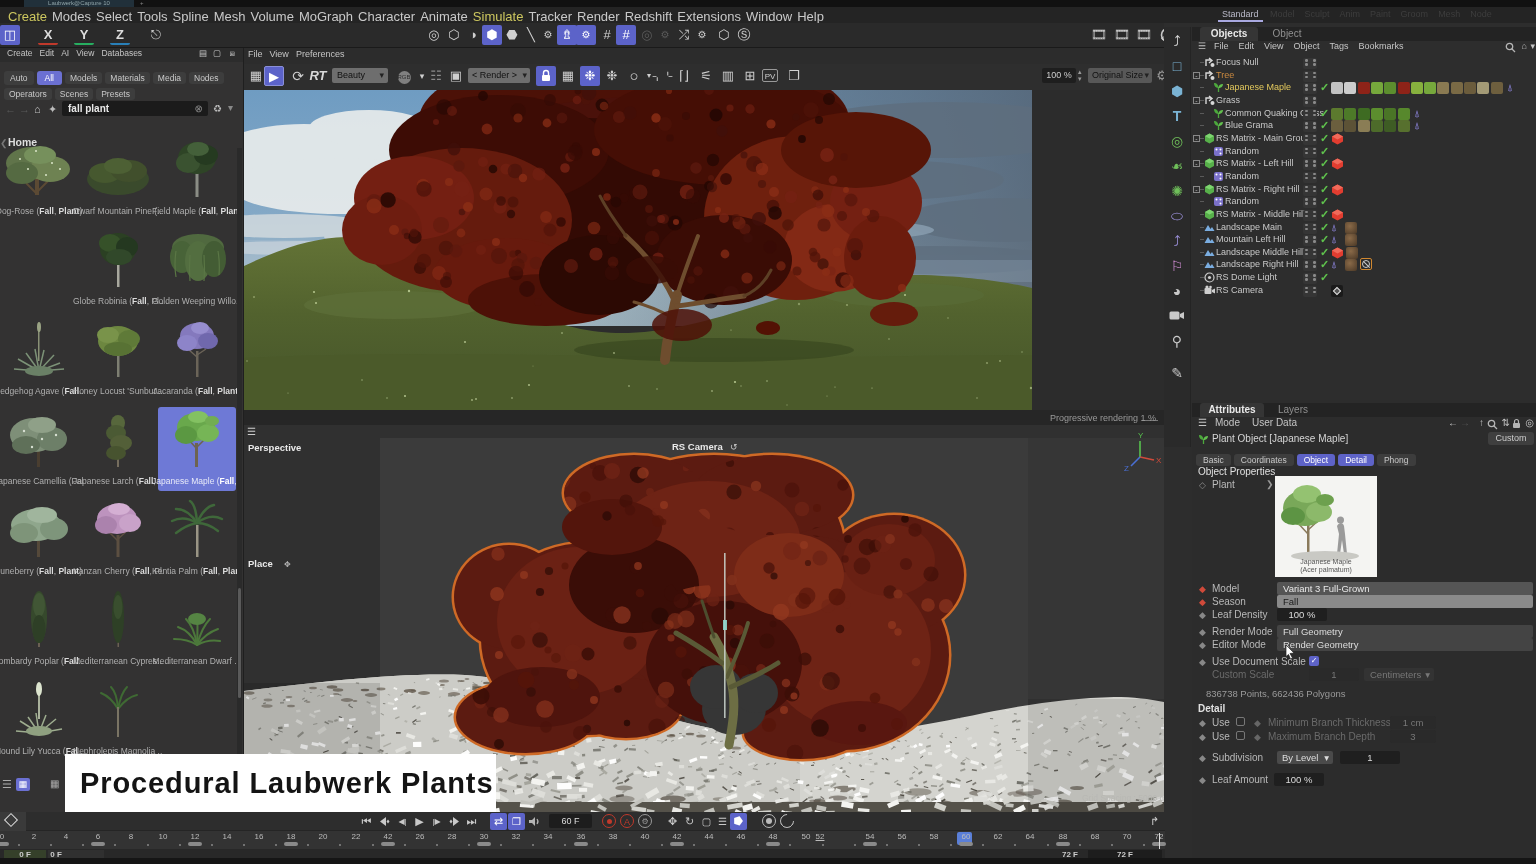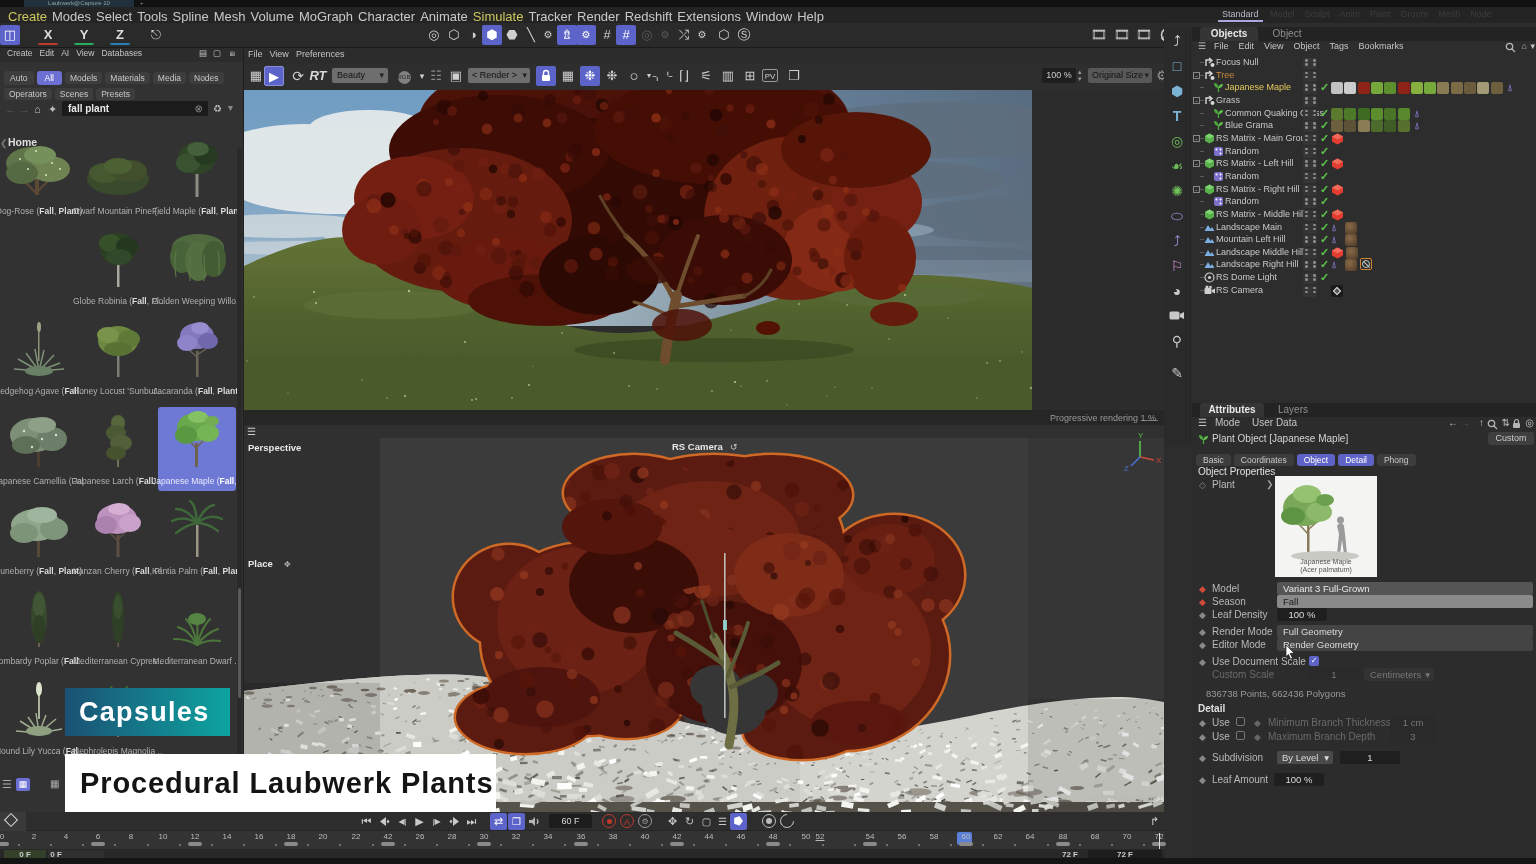--- a/index.html
+++ b/index.html
@@ -2532,19 +2532,16 @@
       </div>
       <div class="abs" style="left:0;top:37px;width:1165px;height:12px;background:#282828;">
         <div style="position:absolute;left:4px;top:1px;width:42px;height:10px;background:#1e3a1e00;color:#ccc;font-size:8px;font-weight:bold;line-height:10px;text-align:center;background:#35402a;">0 F</div>
         <div style="position:absolute;left:48px;top:1px;width:56px;height:10px;background:#303030;color:#ccc;font-size:8px;font-weight:bold;line-height:10px;"> &nbsp;0 F</div>
         <div style="position:absolute;left:1062px;top:1px;color:#ccc;font-size:8px;font-weight:bold;line-height:10px;">72 F</div>
         <div style="position:absolute;left:1088px;top:1px;width:74px;height:10px;background:#1d1d1d;color:#ccc;font-size:8px;font-weight:bold;line-height:10px;text-align:center;">72 F</div>
       </div>
     </div>
 <div class="abs" style="left:0;top:858px;width:1536px;height:6px;background:#151515;"></div>
 
-<div class="abs" style="left:65px;top:688px;width:165px;height:48px;background:linear-gradient(90deg,#1b5174,#0da4a0);display:flex;align-items:center;">
-<span style="color:#fff;font-weight:bold;font-size:27px;margin-left:14px;letter-spacing:1.3px;">Capsules</span>
-    </div>
 <div class="abs" style="left:65px;top:754px;width:431px;height:58px;background:#fff;display:flex;align-items:center;">
 <span style="color:#141414;font-weight:bold;font-size:29px;margin-left:15px;letter-spacing:0.9px;">Procedural Laubwerk Plants</span>
     </div>
 
 </div>
 </body></html>

